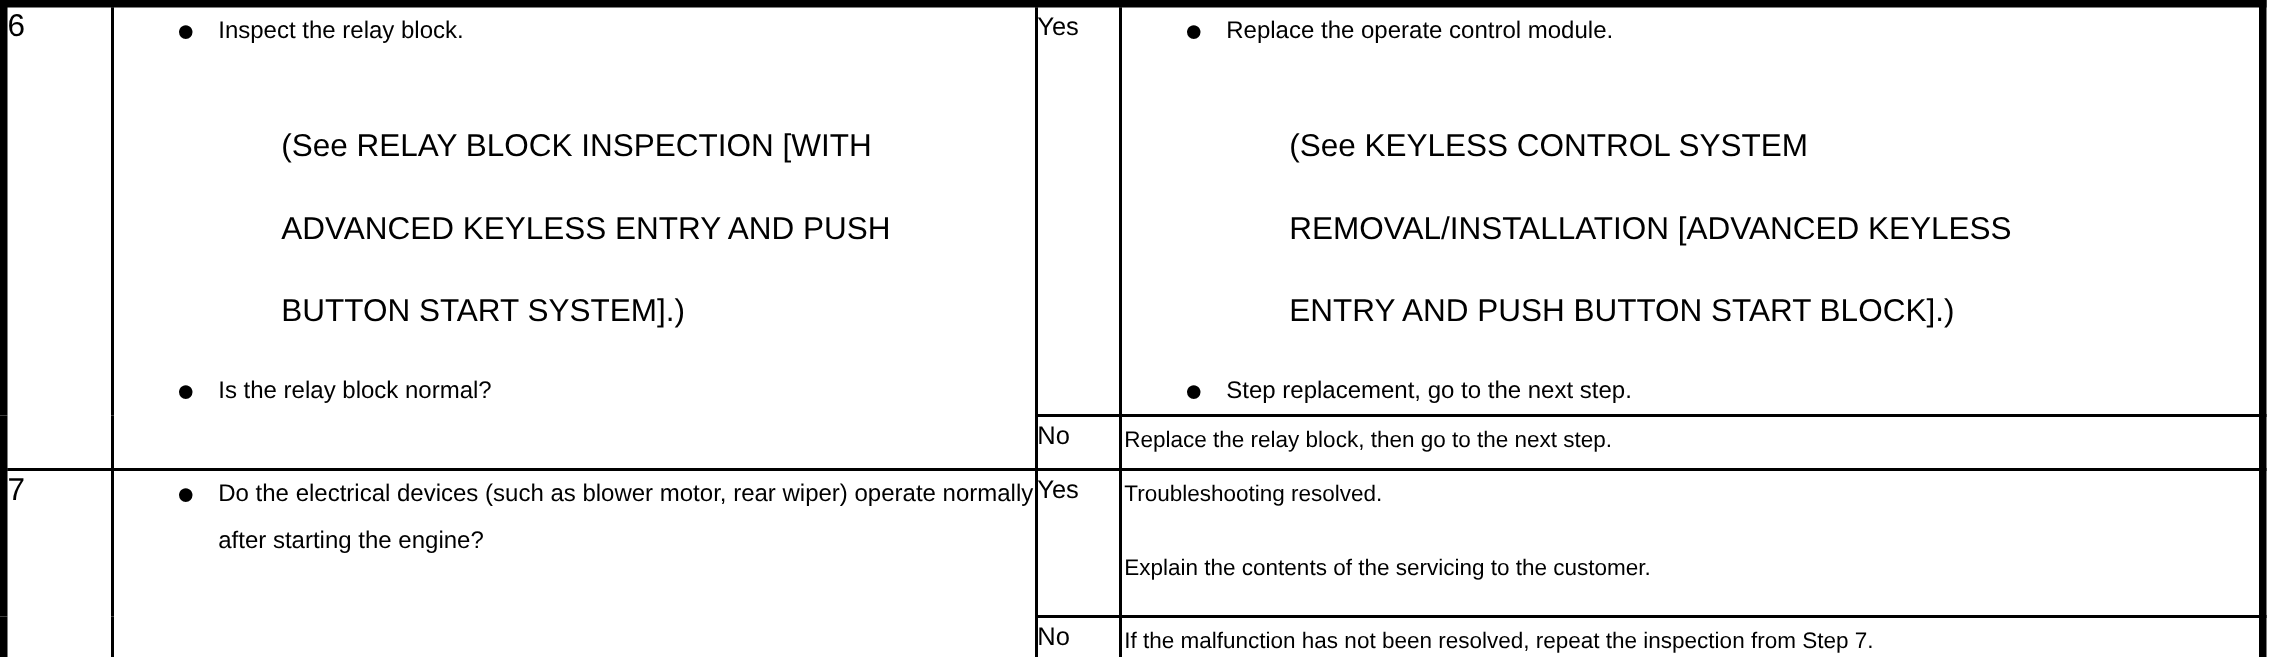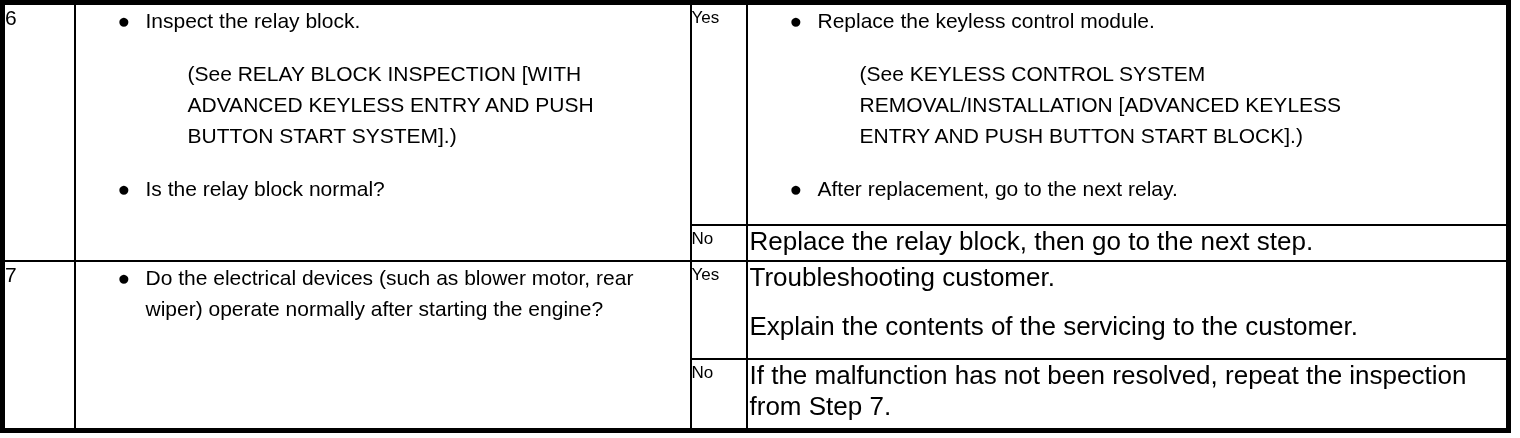--- a/index.html
+++ b/index.html
@@ -71,41 +71,41 @@
   }
   .bullet-item .dot {
     flex: 0 0 auto;
     width: 28px;
     font-size: 21px;
     line-height: 31px;
     text-align: left;
   }
   .bullet-item .btext {
     flex: 1 1 auto;
-    font-size: 21px;
+    font-size: 16px;
     line-height: 31px;
   }
 
   
   .sub-para {
     padding-left: 112px;
     font-size: 21px;
     line-height: 31px;
   }
 
   .plain-para {
-    font-size: 26px;
+    font-size: 15px;
     line-height: 31px;
     padding-left: 2px;
   }
 
   .gap-block { height: 22px; }
   .gap-small { height: 18px; }
 
-  .nowrap-line { white-space: nowrap; }
+  .nowrap-line { white-space: nowrap; margin-top: 24px; }
 
   
   tr.r6 td { height: 222px; }
   tr.r6no td { height: 36px; }
   tr.r7 td { height: 98px; }
   tr.r7no td { height: 72px; }
 </style>
 </head>
 <body>
 
@@ -146,36 +146,36 @@
           </div>
         </td>
 
         <td class="cell-ans">
           <span>Yes</span>
         </td>
 
         <td class="cell-body">
           <div class="bullet-item">
             <span class="dot">●</span>
-            <span class="btext">Replace the keyless control module.</span>
+            <span class="btext">Replace the operate control module.</span>
           </div>
 
           <div class="gap-block"></div>
 
           <div class="sub-para">
             <div class="nowrap-line">(See KEYLESS CONTROL SYSTEM</div>
             <div class="nowrap-line">REMOVAL/INSTALLATION [ADVANCED KEYLESS</div>
             <div class="nowrap-line">ENTRY AND PUSH BUTTON START BLOCK].)</div>
           </div>
 
           <div class="gap-block"></div>
 
           <div class="bullet-item">
             <span class="dot">●</span>
-            <span class="btext">After replacement, go to the next relay.</span>
+            <span class="btext">Step replacement, go to the next step.</span>
           </div>
         </td>
       </tr>
 
       <tr class="r6no">
         <td class="cell-ans">
           <span>No</span>
         </td>
         <td class="cell-body">
           <div class="plain-para">Replace the relay block, then go to the next step.</div>
@@ -192,21 +192,21 @@
             <span class="dot">●</span>
             <span class="btext">Do the electrical devices (such as blower motor, rear wiper) operate normally after starting the engine?</span>
           </div>
         </td>
 
         <td class="cell-ans">
           <span>Yes</span>
         </td>
 
         <td class="cell-body">
-          <div class="plain-para">Troubleshooting customer.</div>
+          <div class="plain-para">Troubleshooting resolved.</div>
           <div class="gap-small"></div>
           <div class="plain-para">Explain the contents of the servicing to the customer.</div>
         </td>
       </tr>
 
       <tr class="r7no">
         <td class="cell-ans">
           <span>No</span>
         </td>
         <td class="cell-body">

